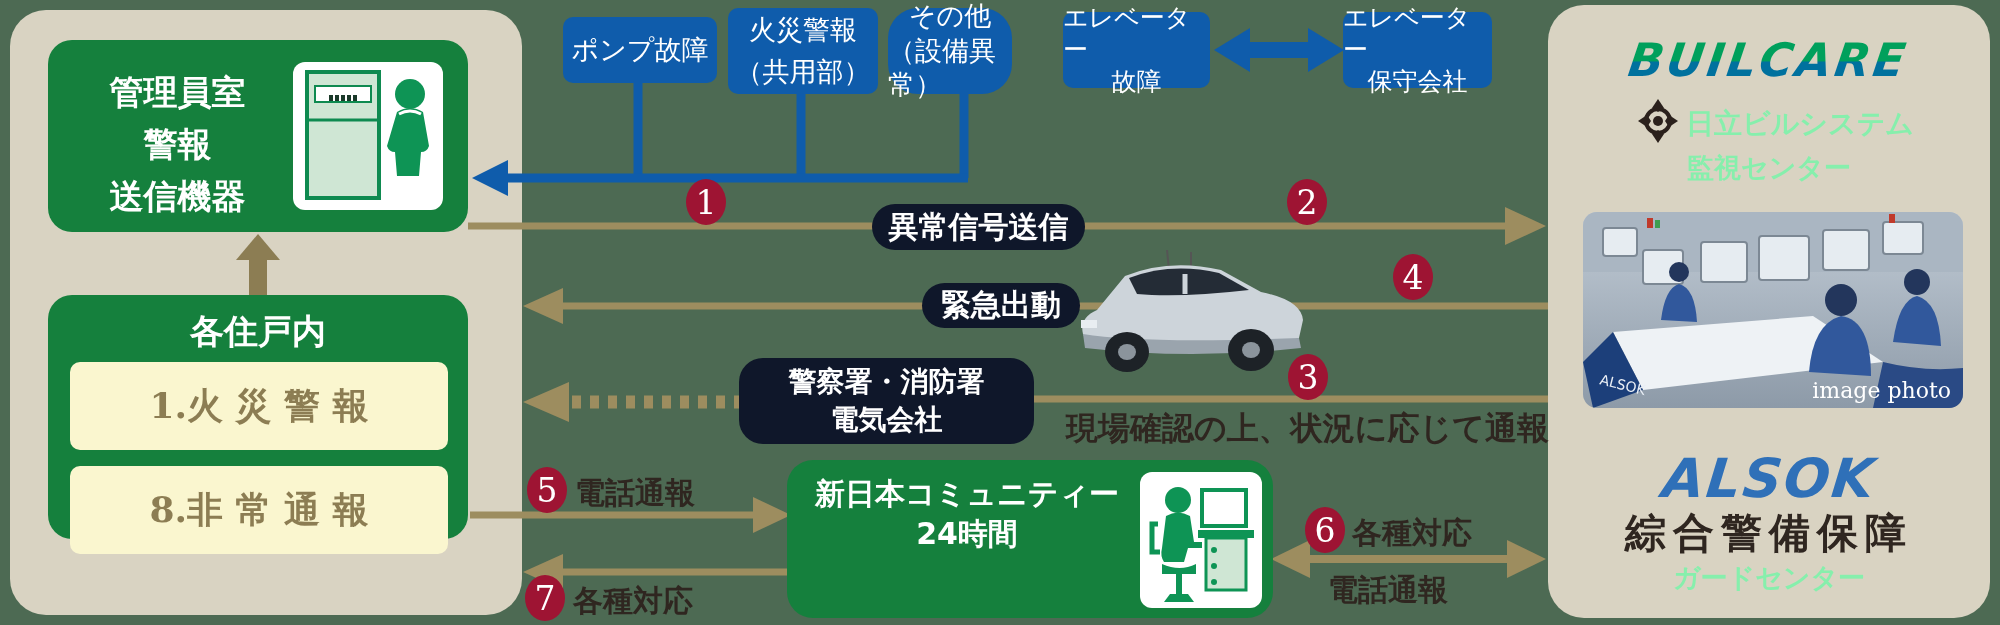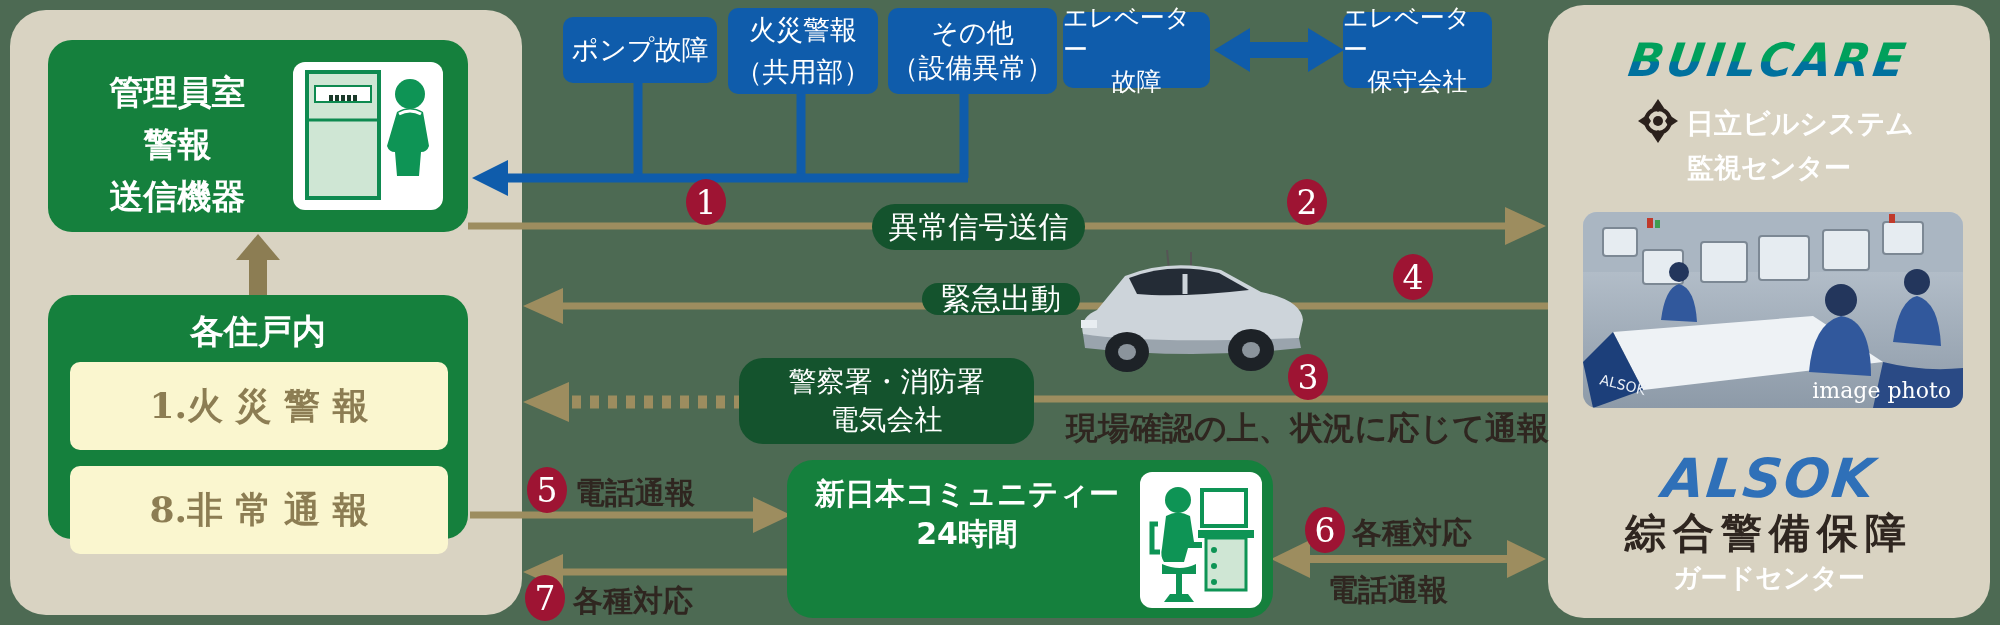--- a/index.html
+++ b/index.html
@@ -1,32 +1,32 @@
 <!DOCTYPE html>
 <html><head>
 <meta charset="utf-8">
 <style>
   html,body{margin:0;padding:0;background:#4d6a53;}
   .stage{position:relative;width:2000px;height:625px;background:#4d6a53;overflow:hidden;
          font-family:"DejaVu Sans",sans-serif;}
   .abs{position:absolute;}
   .panel{background:#d9d3c2;border-radius:36px;}
   .obox{background:#15803d;border-radius:24px;}
-  .pill{background:#14532d;border-radius:24px;color:#fff;display:flex;align-items:center;
-        justify-content:center;font-weight:normal;font-family:"DejaVu Sans",sans-serif;}
+  .pill{background:#0f172a;border-radius:24px;color:#fff;display:flex;align-items:center;
+        justify-content:center;font-weight:bold;font-family:"DejaVu Sans",sans-serif;}
   .bluebox{background:#0f5cab;border-radius:10px;color:#fff;display:flex;flex-direction:column;
         align-items:center;justify-content:center;font-family:"DejaVu Serif",serif;line-height:1.28;}
   .cream{background:#faf6cf;border-radius:10px;color:#8c7d53;font-family:"DejaVu Serif",serif;
         display:flex;align-items:center;justify-content:center;font-weight:bold;}
   .serif-w{font-family:"DejaVu Serif",serif;color:#fff;}
   .badge{width:40px;height:46px;border-radius:50%;background:#9e1433;color:#fff;
         font-family:"DejaVu Serif",serif;font-size:33px;display:flex;align-items:center;
         justify-content:center;}
   .dark-serif{font-family:Liberation Sans, sans-serif;font-weight:bold;color:#2f2620;}
-  .gothic-dark{font-family:"DejaVu Sans",sans-serif;font-weight:bold;color:#ffffff;}
+  .gothic-dark{font-family:"DejaVu Sans",sans-serif;font-weight:bold;color:#86efac;}
   .center{display:flex;align-items:center;justify-content:center;}
   .builcare{font-style:italic;font-weight:900;font-size:46px;letter-spacing:3px;
         font-family:"DejaVu Sans",sans-serif;
         background:linear-gradient(180deg,#00a05c 0%,#00a05c 52%,#00719e 52%,#00719e 100%);
         -webkit-background-clip:text;background-clip:text;color:transparent;
         transform:skewX(-8deg);}
   .alsok{font-style:italic;font-weight:900;font-size:54px;letter-spacing:2px;color:#2f70b8;
         font-family:"DejaVu Sans",sans-serif;transform:skewX(-6deg);}
   .txtcol{display:flex;flex-direction:column;align-items:center;}
 </style>
@@ -107,38 +107,38 @@
     <div class="abs cream" style="left:22px;top:171px;width:378px;height:88px;font-size:36px;">8.非 常 通 報</div>
   </div>
 
   <div class="abs bluebox" style="left:563px;top:17px;width:154px;height:66px;font-size:27px;">
     <span>ポンプ故障</span>
   </div>
   <div class="abs bluebox" style="left:728px;top:8px;width:150px;height:86px;font-size:27px;gap:7px;">
     <span>火災警報</span>
     <span>（共用部）</span>
   </div>
-  <div class="abs bluebox" style="left:888px;top:8px;width:169px;height:86px;font-size:27px;">
+  <div class="abs bluebox" style="left:888px;top:8px;width:124px;height:86px;font-size:27px;border-radius:30px;">
     <span>その他</span>
     <span>（設備異常）</span>
   </div>
   <div class="abs bluebox" style="left:1063px;top:12px;width:147px;height:76px;font-size:25px;">
     <span>エレベーター</span>
     <span>故障</span>
   </div>
   <div class="abs bluebox" style="left:1343px;top:12px;width:149px;height:76px;font-size:25px;">
     <span>エレベーター</span>
     <span>保守会社</span>
   </div>
 
   <div class="abs badge" style="left:686px;top:179px;">1</div>
   <div class="abs pill" style="left:872px;top:204px;width:213px;height:46px;font-size:30px;">異常信号送信</div>
   <div class="abs badge" style="left:1287px;top:179px;">2</div>
 
-  <div class="abs pill" style="left:922px;top:283px;width:158px;height:32px;font-size:30px;">緊急出動</div>
+  <div class="abs pill" style="left:922px;top:283px;width:158px;height:45px;font-size:30px;">緊急出動</div>
   <div class="abs badge" style="left:1393px;top:254px;">4</div>
 
   <div class="abs pill txtcol" style="left:739px;top:358px;width:295px;height:86px;font-size:28px;line-height:38px;">
     <span>警察署・消防署</span>
     <span>電気会社</span>
   </div>
   <div class="abs badge" style="left:1288px;top:354px;">3</div>
   <div class="abs dark-serif" style="left:1066px;top:407px;font-size:32px;">現場確認の上、状況に応じて通報</div>
 
   <div class="abs badge" style="left:527px;top:467px;">5</div>

